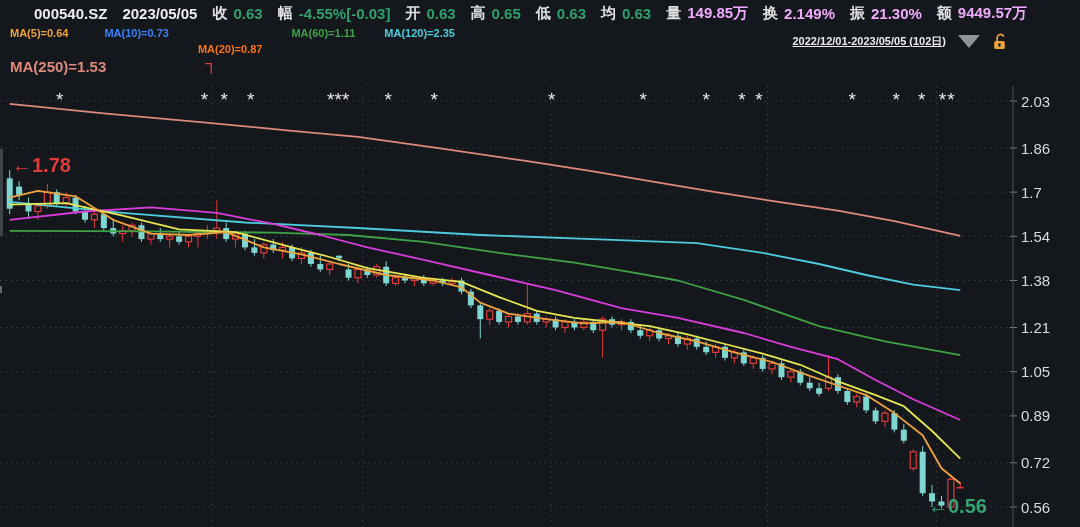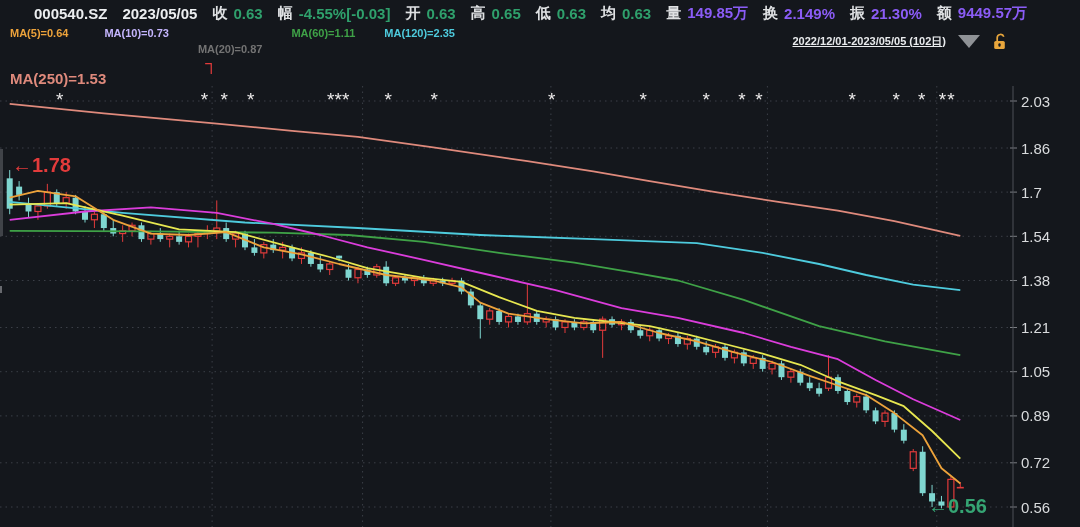--- a/index.html
+++ b/index.html
@@ -5,32 +5,32 @@
   html,body{margin:0;padding:0;background:#000;}
   .screen{position:relative;width:1080px;height:527px;background:#14171c;overflow:hidden;
           font-family:"Liberation Sans","DejaVu Sans",sans-serif;color:#e6e8ea;}
   #chart-svg{position:absolute;left:0;top:0;}
   .infobar{position:absolute;top:0;left:0;right:0;height:27px;display:flex;align-items:center;
            padding-left:10px;gap:15px;font-size:15px;font-weight:600;white-space:nowrap;margin-left:24px;}
   .sym{color:#eceef0;} .dt{color:#eceef0;}
   .field{display:flex;gap:6px;align-items:center;}
   .flabel{color:#dfe1e3;}
   .val-green{color:#2fa06c;}
-  .val-white{color:#8b5cf6;}
+  .val-white{color:#f0abfc;}
   .mabar{position:absolute;top:28px;left:0;right:0;height:26px;display:flex;align-items:center;
          padding:0 70px 0 10px;font-size:11px;font-weight:600;}
   .ma-labels{display:flex;gap:29px;}
   .spacer{flex:1;}
   .range-wrap{display:flex;align-items:center;gap:12px;}
   .range-label{color:#e9ebed;text-decoration:underline;cursor:pointer;font-weight:600;}
   .tri-down{width:0;height:0;border-left:11px solid transparent;border-right:11px solid transparent;
             border-top:13px solid #8f9296;cursor:pointer;}
   .lock-btn{display:flex;align-items:center;cursor:pointer;}
   .mabar2{position:absolute;top:55px;left:10px;height:22px;display:flex;align-items:center;
-          font-size:15px;font-weight:600;margin-top:12px;}
+          font-size:15px;font-weight:600;}
   .corner-mark{position:absolute;top:55px;left:205px;font-size:17px;font-weight:bold;line-height:17px;}
   .edge-strip{position:absolute;background:#5d6166;}
 </style>
 </head>
 <body>
 
 <div class="screen">
 
   <svg id="chart-svg" width="1080" height="527" viewBox="0 0 1080 527" style="font-family:&quot;Liberation Sans&quot;,&quot;DejaVu Sans&quot;,sans-serif;">
       <g>
@@ -609,22 +609,22 @@
         <span class="field">
           <span class="flabel">额</span>
           <span class="val-white">9449.57万</span>
         </span>
       </span>
   </div>
 
   <div class="mabar">
     <span class="ma-labels">
         <span style="color: rgb(237, 163, 59);">MA(5)=0.64</span>
-        <span style="color: #c4b5fd; padding-left: 7px;">MA(10)=0.73</span>
-        <span style="color: #737373; margin-top: 16px;">MA(20)=0.87</span>
+        <span style="color: #3b82f6; padding-left: 7px;">MA(10)=0.73</span>
+        <span style="color: #f97316; margin-top: 16px;">MA(20)=0.87</span>
         <span style="color: rgb(63, 162, 71);">MA(60)=1.11</span>
         <span style="color: rgb(78, 203, 221);">MA(120)=2.35</span>
       </span>
     <span class="spacer"></span>
     <span class="range-wrap">
       <span class="range-label">2022/12/01-2023/05/05 (102日)</span>
       <span class="tri-down"></span>
       <span class="lock-btn">
         <svg width="18" height="17" viewBox="0 0 18 17">
           <path d="M5.2 8 L5.2 4.8 A3.4 3.4 0 0 1 11.8 3.7" fill="none" stroke="#e8a63c" stroke-width="1.7"></path>

